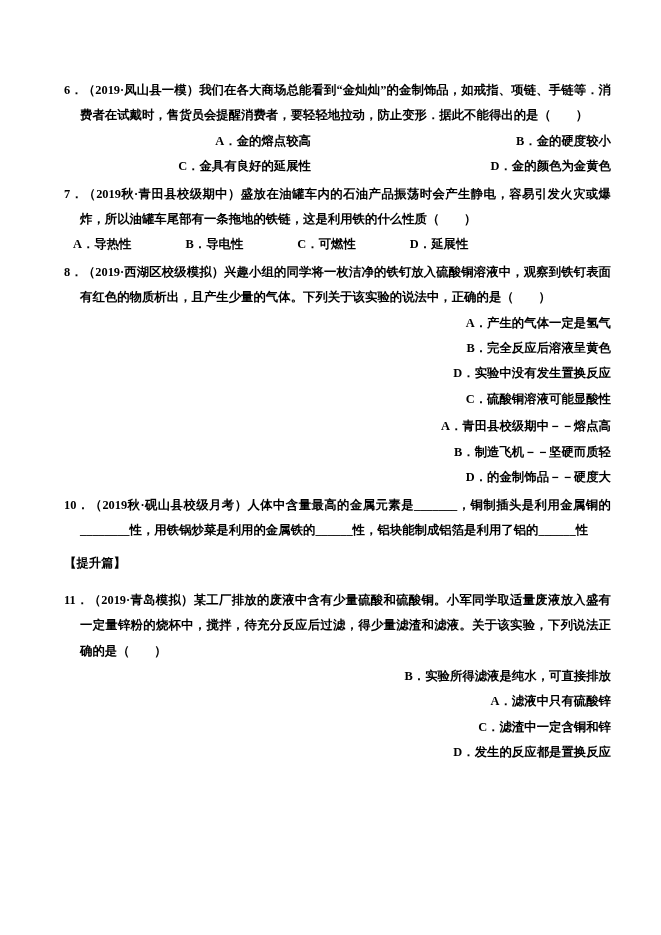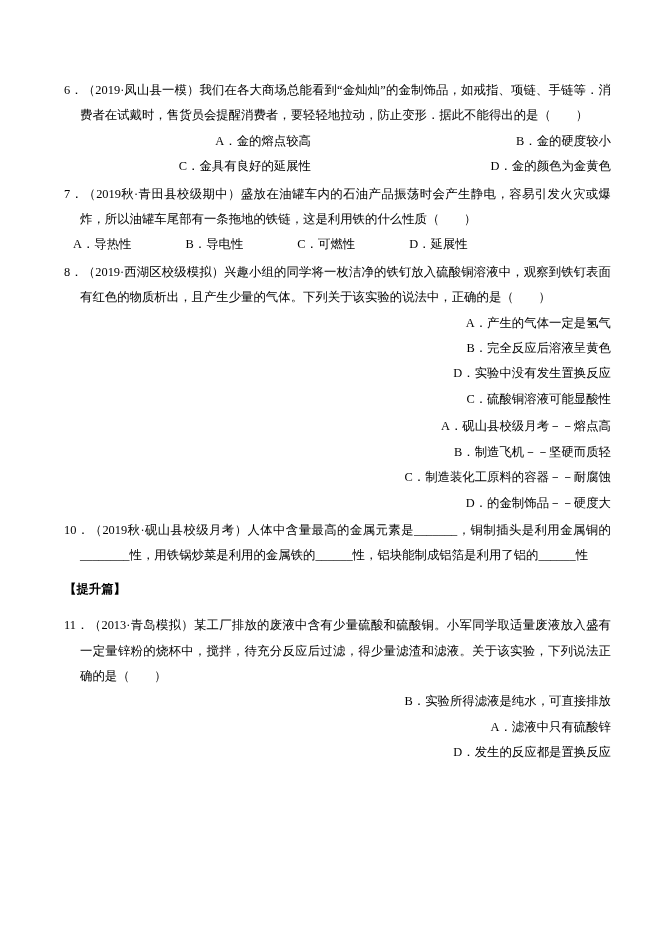--- a/index.html
+++ b/index.html
@@ -17,21 +17,21 @@
     width: 661px;
     height: 935px;
     background: #ffffff;
     overflow: hidden;
   }
   .content {
     padding: 78px 50px 0 64px;
     font-size: 12.4px;
     line-height: 25.4px;
   }
-  .question { margin: 0 0 2px 0; }
+  .question { margin: 0 0 2px 0; font-weight: bold; }
   .stem {
     margin: 0;
     padding-left: 16px;
     text-indent: -16px;
     text-align: justify;
   }
   .options { margin: 0; padding-left: 9px; text-align: right; }
   .option { white-space: nowrap; }
   
   .options.two-col {
@@ -75,32 +75,32 @@
         <p class="stem">8．（2019·西湖区校级模拟）兴趣小组的同学将一枚洁净的铁钉放入硫酸铜溶液中，观察到铁钉表面有红色的物质析出，且产生少量的气体。下列关于该实验的说法中，正确的是（　　）</p>
         <div class="options stacked">
           <div class="option">A．产生的气体一定是氢气</div>
           <div class="option">B．完全反应后溶液呈黄色</div>
           <div class="option">D．实验中没有发生置换反应</div>
           <div class="option">C．硫酸铜溶液可能显酸性</div>
         </div>
       </div>
       <div class="question">
         <div class="options stacked">
-          <div class="option">A．砚山县校级月考－－熔点高</div>
+          <div class="option">A．青田县校级期中－－熔点高</div>
           <div class="option">B．制造飞机－－坚硬而质轻</div>
-          <div class="option">C．制造装化工原料的容器－－耐腐蚀</div>
           <div class="option">D．的金制饰品－－硬度大</div>
         </div>
       </div>
       <div class="question">
         <p class="stem">10．（2019秋·砚山县校级月考）人体中含量最高的金属元素是_______，铜制插头是利用金属铜的________性，用铁锅炒菜是利用的金属铁的______性，铝块能制成铝箔是利用了铝的______性</p>
       </div>
       <div class="section-header">【提升篇】</div>
       <div class="question">
-        <p class="stem">11．（2013·青岛模拟）某工厂排放的废液中含有少量硫酸和硫酸铜。小军同学取适量废液放入盛有一定量锌粉的烧杯中，搅拌，待充分反应后过滤，得少量滤渣和滤液。关于该实验，下列说法正确的是（　　）</p>
+        <p class="stem">11．（2019·青岛模拟）某工厂排放的废液中含有少量硫酸和硫酸铜。小军同学取适量废液放入盛有一定量锌粉的烧杯中，搅拌，待充分反应后过滤，得少量滤渣和滤液。关于该实验，下列说法正确的是（　　）</p>
         <div class="options stacked">
           <div class="option">B．实验所得滤液是纯水，可直接排放</div>
           <div class="option">A．滤液中只有硫酸锌</div>
+          <div class="option">C．滤渣中一定含铜和锌</div>
           <div class="option">D．发生的反应都是置换反应</div>
         </div>
       </div>
     </div>
 </div>
 
 </body></html>

